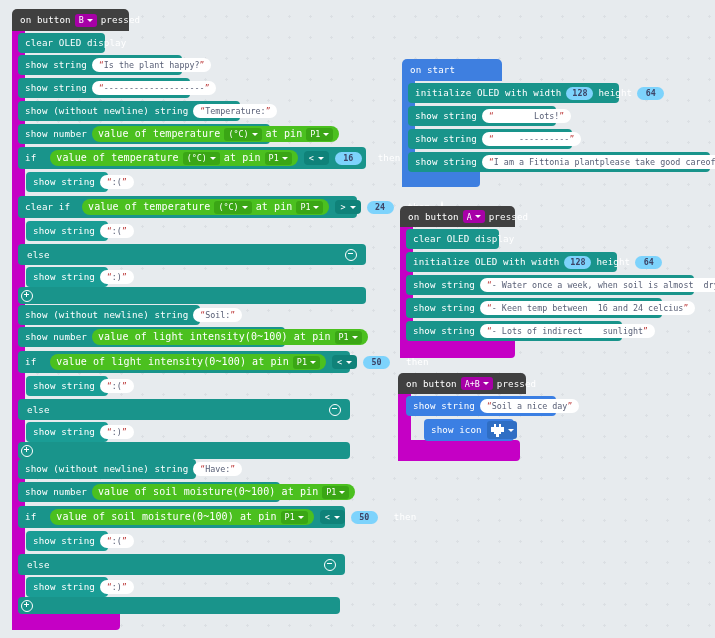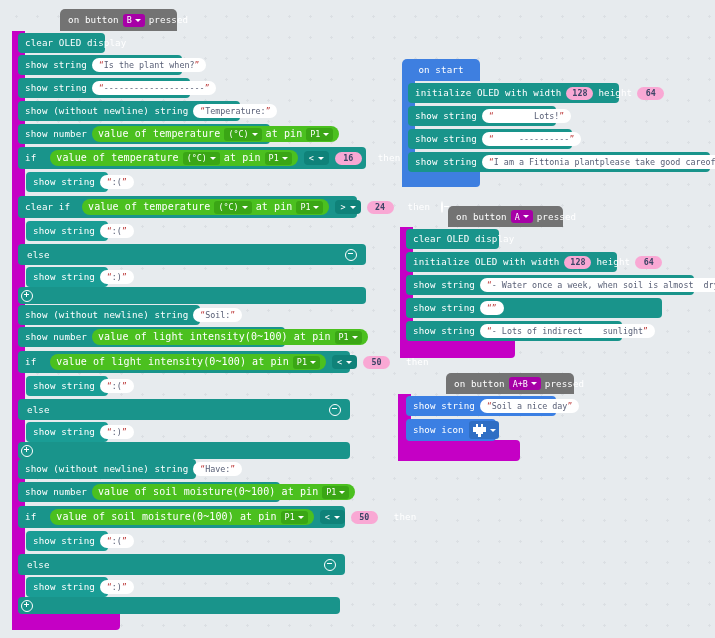--- a/index.html
+++ b/index.html
@@ -13,21 +13,21 @@
     position:relative;
     -webkit-font-smoothing:antialiased;
   }
   .canvas{position:absolute;inset:0;}
 
   
   .blk{position:absolute;box-sizing:border-box;display:flex;align-items:center;}
   .lbl{color:#fff;font-size:9.2px;letter-spacing:.1px;white-space:nowrap;line-height:1;}
 
   
-  .hat{background:#737373;border-radius:5px 5px 0 0;margin-left:48px;}
+  .hat{background:#404040;border-radius:5px 5px 0 0;}
   .hatbody{background:#c500c5;}
   .hatfoot{background:#c500c5;border-radius:0 4px 4px 0;}
 
   
   .bluehat{background:#3e7fe0;border-radius:5px 5px 0 0;}
   .bluebody{background:#3e7fe0;}
   .bluefoot{background:#3e7fe0;border-radius:0 4px 4px 0;}
   .blue{background:#3b7fe3;border-radius:4px;}
 
   
@@ -35,21 +35,21 @@
   .teal2{background:#1a9d95;border-radius:4px;}
 
   
   .green{background:#4bc01f;border-radius:11px;height:16px;display:inline-flex;align-items:center;padding:0 6px;gap:4px;}
   .green .lbl{font-size:10px;}
 
   
   .txt{background:#fff;border-radius:10px;height:14px;display:inline-flex;align-items:center;
        padding:0 7px;color:#575e75;font-size:8.4px;white-space:nowrap;position:relative;}
   .txt .q{color:#bf3f3f;font-size:8px;}
-  .num{background:#f9a8d4;border-radius:9px;height:13px;min-width:17px;display:inline-flex;
+  .num{background:#7dd3fc;border-radius:9px;height:13px;min-width:17px;display:inline-flex;
        align-items:center;justify-content:center;padding:0 5px;color:#3d4466;font-size:8.4px;font-weight:bold;}
 
   
   .ddg{background:#3aa615;border-radius:3px;height:13px;display:inline-flex;align-items:center;
        padding:0 4px;gap:3px;color:#fff;font-size:8.4px;}
   .ddm{background:#a700a7;border-radius:3px;height:13px;display:inline-flex;align-items:center;
        padding:0 4px;gap:3px;color:#fff;font-size:8.4px;}
   .ddb{background:#2f6ec4;border-radius:3px;height:13px;display:inline-flex;align-items:center;
        padding:0 4px;gap:3px;color:#fff;font-size:8.4px;}
   .caret{width:0;height:0;border-left:3px solid transparent;border-right:3px solid transparent;
@@ -90,21 +90,21 @@
   <div class="blk hatfoot" style="left:12px;top:608px;width:108px;height:22px;"></div>
 
   <div class="blk teal" style="left:18px;top:33px;width:87px;height:20px;padding:0 7px;">
     <span class="lbl">clear OLED display</span>
   </div>
 
   <div class="blk teal" style="left:18px;top:55px;width:164px;height:20px;padding:0 7px;gap:5px;">
     <span class="lbl">show string</span>
     <span class="txt">
         <span class="q">“</span>
-        <span>Is the plant when?</span>
+        <span>Is the plant happy?</span>
         <span class="q">”</span>
       </span>
   </div>
 
   <div class="blk teal" style="left:18px;top:78px;width:172px;height:20px;padding:0 7px;gap:5px;">
     <span class="lbl">show string</span>
     <span class="txt">
         <span class="q">“</span>
         <span>--------------------</span>
         <span class="q">”</span>
@@ -338,21 +338,21 @@
         <span class="q">“</span>
         <span>:)</span>
         <span class="q">”</span>
       </span>
   </div>
 
   <div class="blk plusrow" style="left:18px;top:597px;width:322px;height:17px;padding:0 3px;">
     <span class="circ plus"></span>
   </div>
 
-  <div class="blk bluehat" style="left:402px;top:59px;width:78px;height:22px;padding:0 8px;justify-content:center;">
+  <div class="blk bluehat" style="left:402px;top:59px;width:100px;height:22px;padding:0 8px;">
     <span class="lbl">on start</span>
   </div>
   <div class="blk bluebody" style="left:402px;top:81px;width:13px;height:85px;"></div>
   <div class="blk bluefoot" style="left:402px;top:166px;width:78px;height:21px;"></div>
 
   <div class="blk teal" style="left:408px;top:83px;width:211px;height:20px;padding:0 7px;gap:5px;">
     <span class="lbl">initialize OLED with width</span>
     <span class="num">128</span>
     <span class="lbl">height</span>
     <span class="num">64</span>
@@ -411,20 +411,21 @@
     <span class="txt">
         <span class="q">“</span>
         <span style="white-space:pre;">- Water once a week, when soil is almost  dry</span>
       </span>
   </div>
 
   <div class="blk teal" style="left:406px;top:298px;width:256px;height:20px;padding:0 7px;gap:5px;">
     <span class="lbl">show string</span>
     <span class="txt">
         <span class="q">“</span>
+        <span style="white-space:pre;">- Keen temp between  16 and 24 celcius</span>
         <span class="q">”</span>
       </span>
   </div>
 
   <div class="blk teal" style="left:406px;top:321px;width:216px;height:20px;padding:0 7px;gap:5px;">
     <span class="lbl">show string</span>
     <span class="txt">
         <span class="q">“</span>
         <span style="white-space:pre;">- Lots of indirect    sunlight</span>
         <span class="q">”</span>
@@ -444,21 +445,21 @@
 
   <div class="blk blue" style="left:406px;top:396px;width:150px;height:20px;padding:0 7px;gap:5px;">
     <span class="lbl">show string</span>
     <span class="txt">
         <span class="q">“</span>
         <span>Soil a nice day</span>
         <span class="q">”</span>
       </span>
   </div>
 
-  <div class="blk blue" style="left:406px;top:419px;width:90px;height:22px;padding:0 7px;gap:5px;">
+  <div class="blk blue" style="left:424px;top:419px;width:90px;height:22px;padding:0 7px;gap:5px;">
     <span class="lbl">show icon</span>
     <span class="ddb" style="height:18px;padding:0 3px;gap:3px;">
       <span class="heart">
         <svg width="15" height="13" viewBox="0 0 5 5" shape-rendering="crispEdges">
           <rect width="5" height="5" fill="#2f6ec4"></rect>
           <g fill="#ffffff">
             <rect x="0" y="1" width="1" height="1"></rect>
               <rect x="1" y="0" width="1" height="1"></rect>
             <rect x="3" y="0" width="1" height="1"></rect>
               <rect x="4" y="1" width="1" height="1"></rect>

